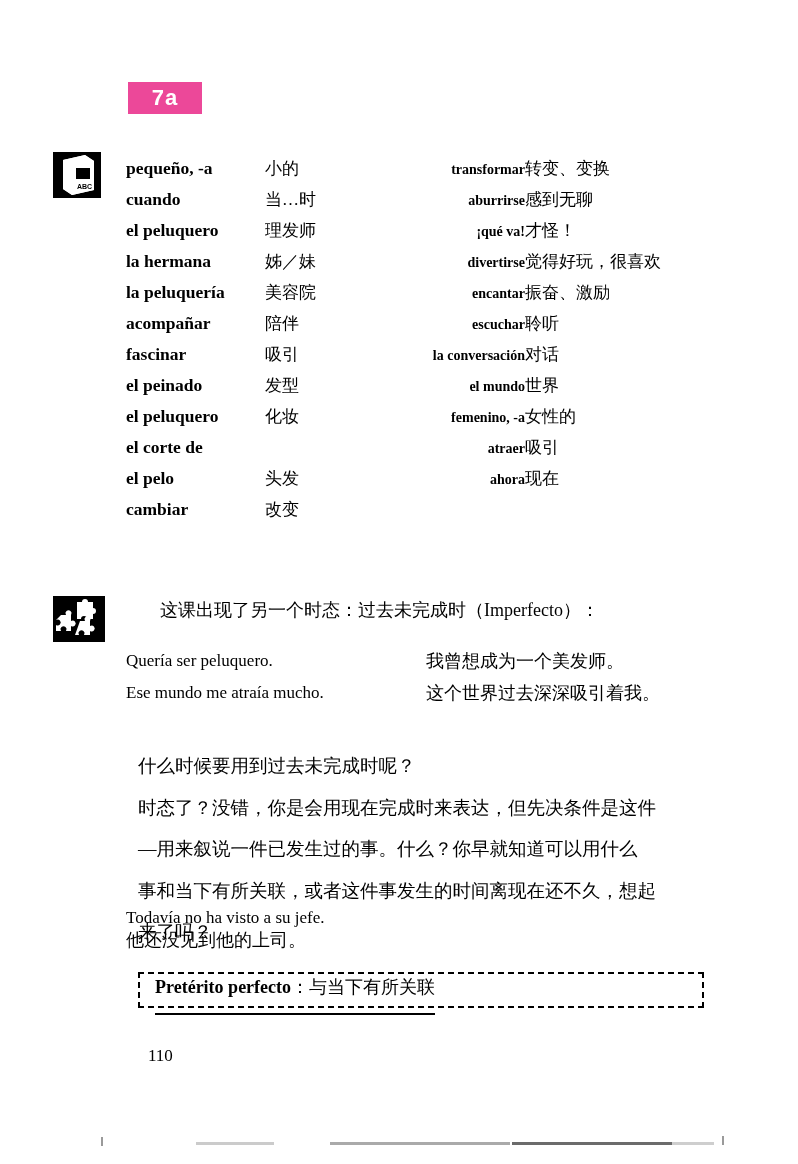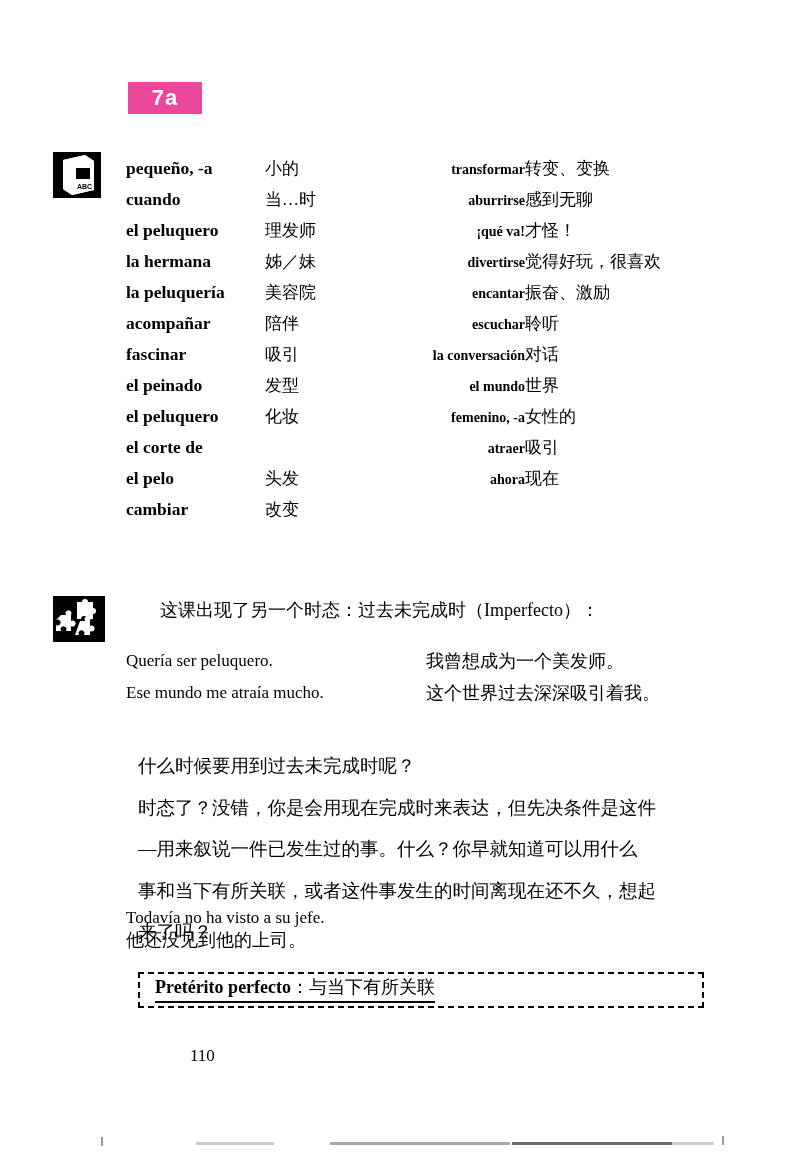--- a/index.html
+++ b/index.html
@@ -163,34 +163,33 @@
     border: 2px dashed #000000;
     box-sizing: border-box;
   }
   .note-text {
     position: absolute;
     left: 155px;
     top: 975px;
     font-size: 18px;
     white-space: nowrap;
     border-bottom: 2px solid #000000;
-    padding-bottom: 2px;
+    padding-bottom: 14px;
   }
   .note-text .nt-es {
     font-weight: bold;
     font-family: "Liberation Serif", serif;
   }
 
   
   .page-number {
     position: absolute;
     left: 148px;
     top: 1046px;
     font-size: 17px;
-    margin-left: 42px;
   }
 
   
   .scan-noise {
     position: absolute;
     height: 3px;
     background: #b9b9b9;
     opacity: .75;
   }
   #noise-a { left: 196px; top: 1142px; width: 78px; }

